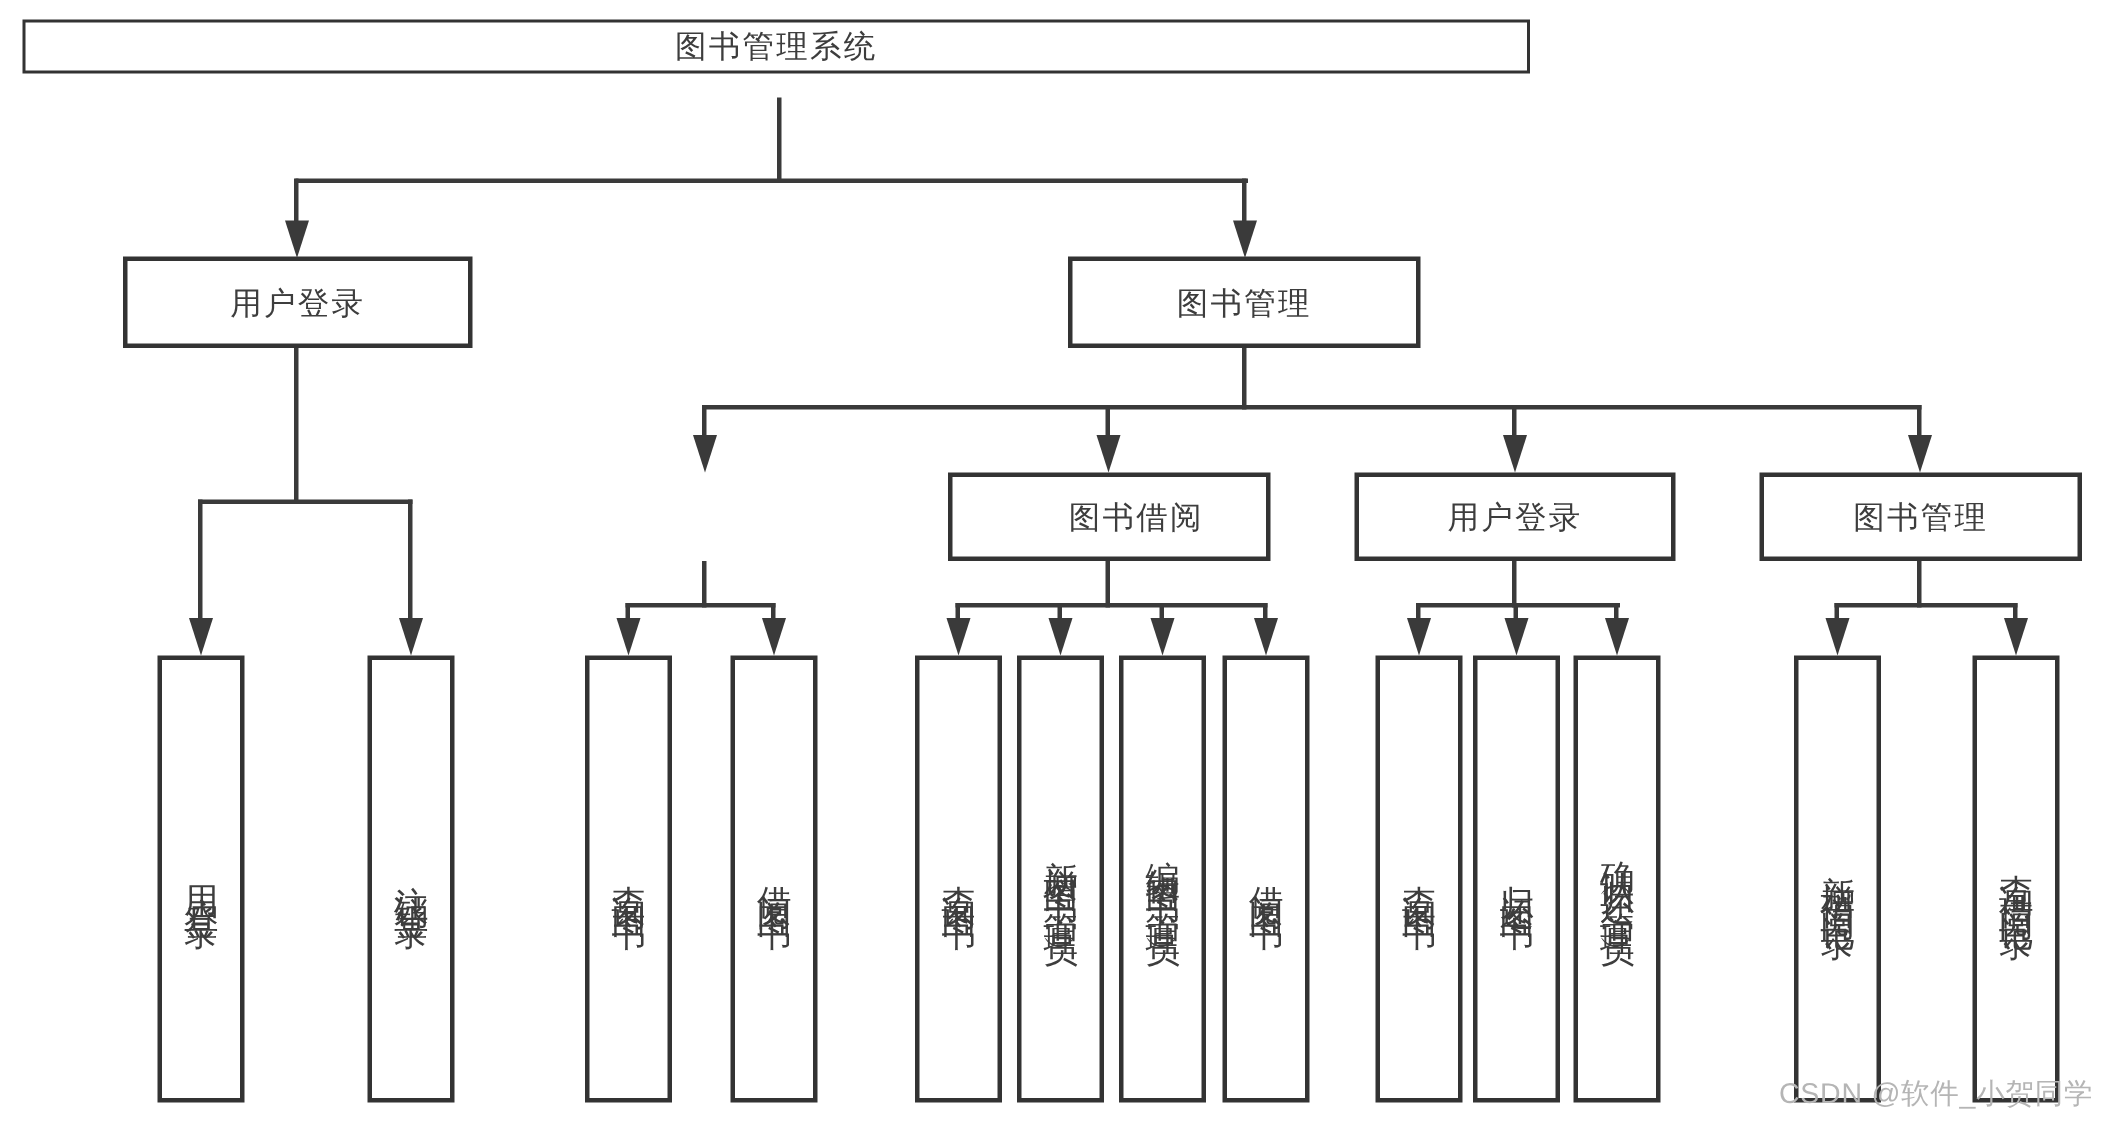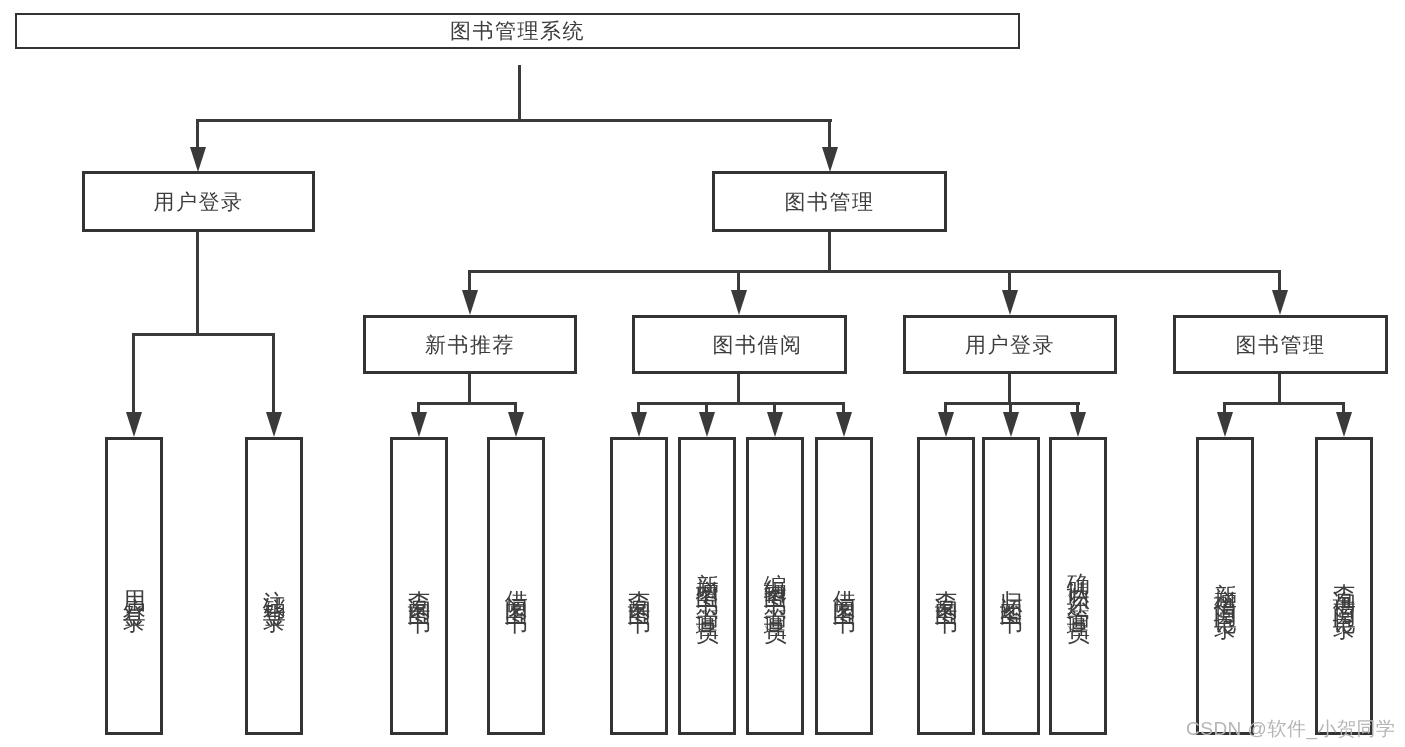--- a/index.html
+++ b/index.html
@@ -60,23 +60,20 @@
   </div>
 
   <div class="node hnode" style="left:82px; top:171px; width:233px; height:61px;">
     <span>用户登录</span>
   </div>
 
   <div class="node hnode" style="left:688px; top:171px; width:235px; height:61px;margin-left:24px;">
     <span>图书管理</span>
   </div>
 
-  <div class="node hnode" style="left:363px; top:315px; width:214px; height:59px;">
-    <span>新书推荐</span>
-  </div>
 
   <div class="node hnode" style="left:632px; top:315px; width:215px; height:59px;padding-left:36px;">
     <span>图书借阅</span>
   </div>
 
   <div class="node hnode" style="left:903px; top:315px; width:214px; height:59px;">
     <span>用户登录</span>
   </div>
 
   <div class="node hnode" style="left:1173px; top:315px; width:215px; height:59px;">

